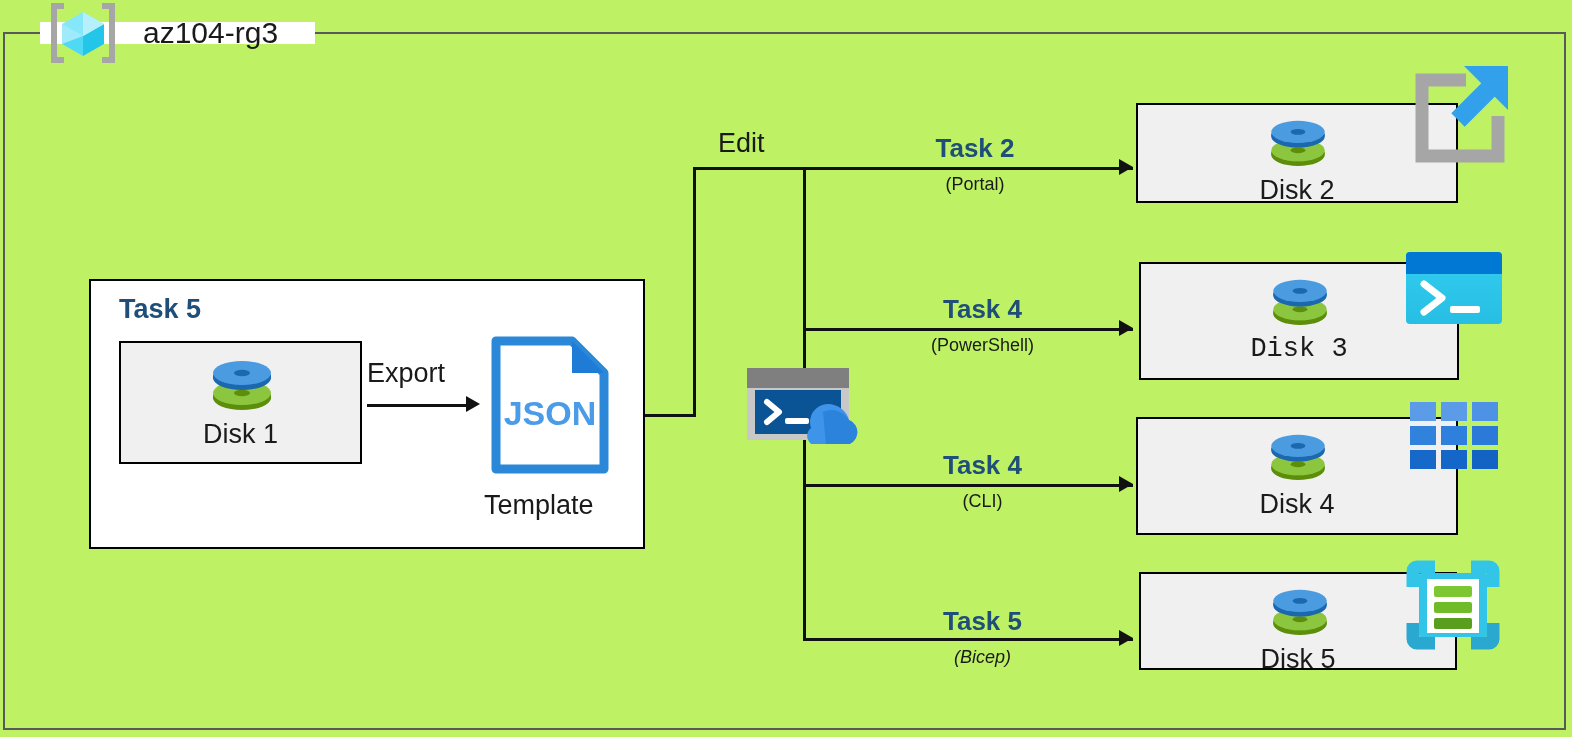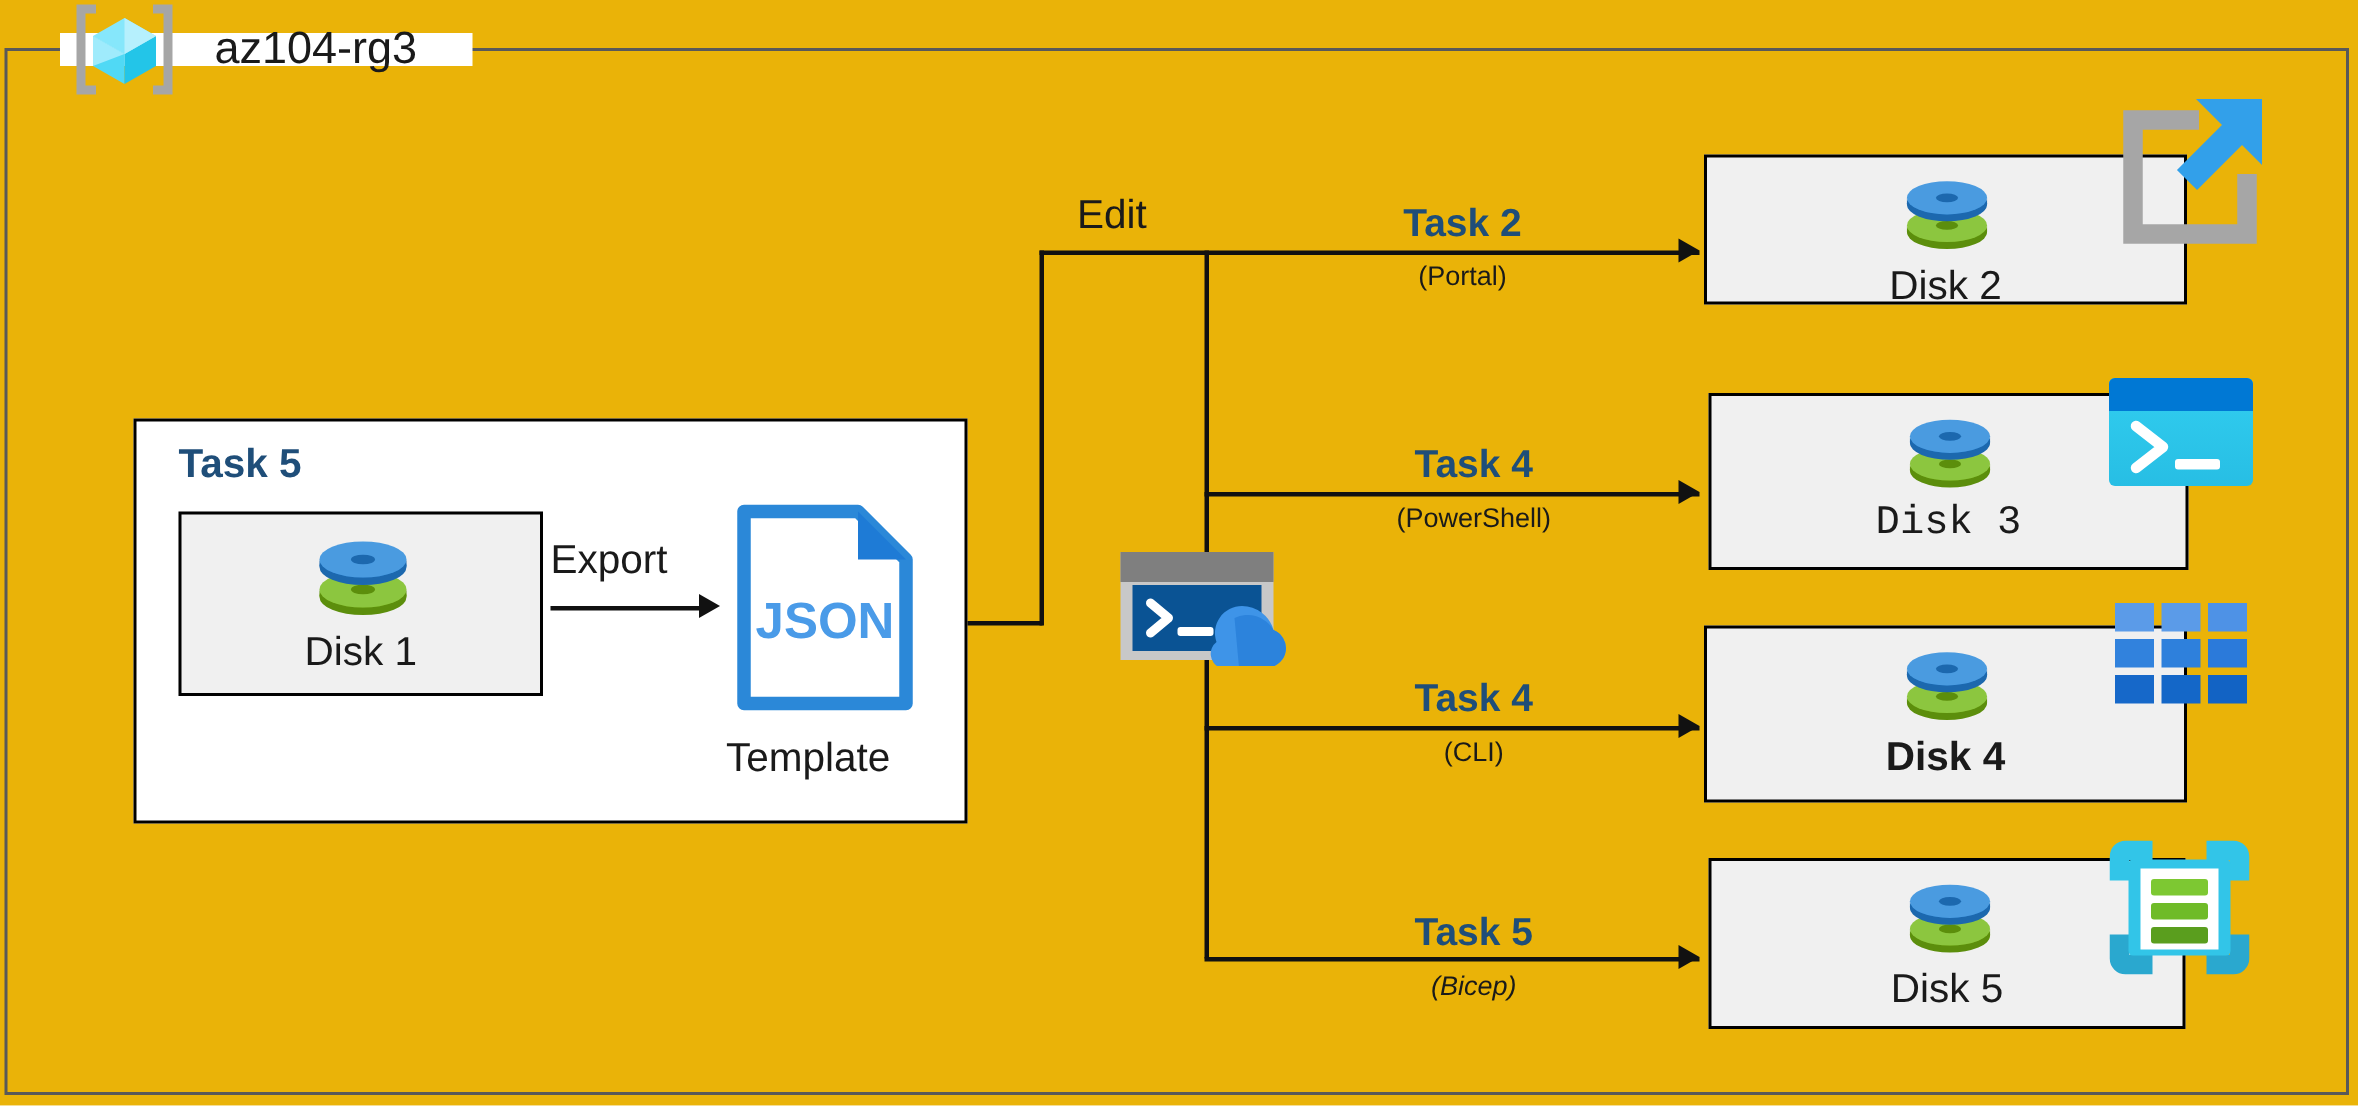--- a/index.html
+++ b/index.html
@@ -7,21 +7,21 @@
     padding: 0;
     background: #ffffff;
   }
   body {
     font-family: "Liberation Sans", sans-serif;
   }
   #canvas {
     position: relative;
     width: 1572px;
     height: 737px;
-    background: #eab308;
+    background: #bef264;
     overflow: hidden;
   }
 
   
   .rg-frame {
     position: absolute;
     left: 3px;
     top: 32px;
     width: 1563px;
     height: 698px;
@@ -290,21 +290,21 @@
         <ellipse cx="38" cy="44" rx="29" ry="12" fill="#6CA50F"></ellipse>
         <path d="M9 40 a29 12 0 0 0 58 0 v5 a29 12 0 0 1 -58 0 z" fill="#5C8E0C"></path>
         <ellipse cx="38" cy="40" rx="29" ry="12" fill="#8CC63F"></ellipse>
         <ellipse cx="38" cy="40" rx="8" ry="3.2" fill="#5C8E0C"></ellipse>
         <ellipse cx="38" cy="24" rx="29" ry="12" fill="#2277C4"></ellipse>
         <path d="M9 20 a29 12 0 0 0 58 0 v5 a29 12 0 0 1 -58 0 z" fill="#1C68AE"></path>
         <ellipse cx="38" cy="20" rx="29" ry="12" fill="#4A9BE0"></ellipse>
         <ellipse cx="38" cy="20" rx="8" ry="3.2" fill="#1C68AE"></ellipse>
       </svg>
     </div>
-    <div class="disk-caption" style="top:70px;font-weight:bold;">Disk 4</div>
+    <div class="disk-caption" style="top:70px;">Disk 4</div>
   </div>
 
   <div class="icon-abs" style="left:1410px; top:402px; width:88px; height:68px;">
     <svg viewBox="0 0 88 68" width="88" height="68">
       <rect x="0" y="0" width="26" height="19" fill="#5B9BE8"></rect>
       <rect x="31" y="0" width="26" height="19" fill="#5B9BE8"></rect>
       <rect x="62" y="0" width="26" height="19" fill="#4E92E6"></rect>
       <rect x="0" y="24" width="26" height="19" fill="#3182DD"></rect>
       <rect x="31" y="24" width="26" height="19" fill="#2E80DC"></rect>
       <rect x="62" y="24" width="26" height="19" fill="#2B7ADA"></rect>
@@ -312,21 +312,21 @@
       <rect x="31" y="48" width="26" height="19" fill="#1467C8"></rect>
       <rect x="62" y="48" width="26" height="19" fill="#1263C4"></rect>
     </svg>
   </div>
 
   <div class="hline" style="left:803px; top:638px; width:330px;"></div>
   <div class="arrow-head" style="left:1119px; top:630px;"></div>
   <div class="task-label" style="left:875px; top:606px; width:215px;">Task 5</div>
   <div class="task-sublabel" style="left:875px; top:647px; width:215px;font-style:italic;">(Bicep)</div>
 
-  <div class="disk-box" style="left:1139px; top:572px; width:318px; height:114px;">
+  <div class="disk-box" style="left:1139px; top:572px; width:318px; height:98px;">
     <div class="disk-icon" style="left:124px; top:8px; width:70px; height:58px;">
       <svg viewBox="0 0 76 62" width="70" height="58">
         <ellipse cx="38" cy="44" rx="29" ry="12" fill="#6CA50F"></ellipse>
         <path d="M9 40 a29 12 0 0 0 58 0 v5 a29 12 0 0 1 -58 0 z" fill="#5C8E0C"></path>
         <ellipse cx="38" cy="40" rx="29" ry="12" fill="#8CC63F"></ellipse>
         <ellipse cx="38" cy="40" rx="8" ry="3.2" fill="#5C8E0C"></ellipse>
         <ellipse cx="38" cy="24" rx="29" ry="12" fill="#2277C4"></ellipse>
         <path d="M9 20 a29 12 0 0 0 58 0 v5 a29 12 0 0 1 -58 0 z" fill="#1C68AE"></path>
         <ellipse cx="38" cy="20" rx="29" ry="12" fill="#4A9BE0"></ellipse>
         <ellipse cx="38" cy="20" rx="8" ry="3.2" fill="#1C68AE"></ellipse>

